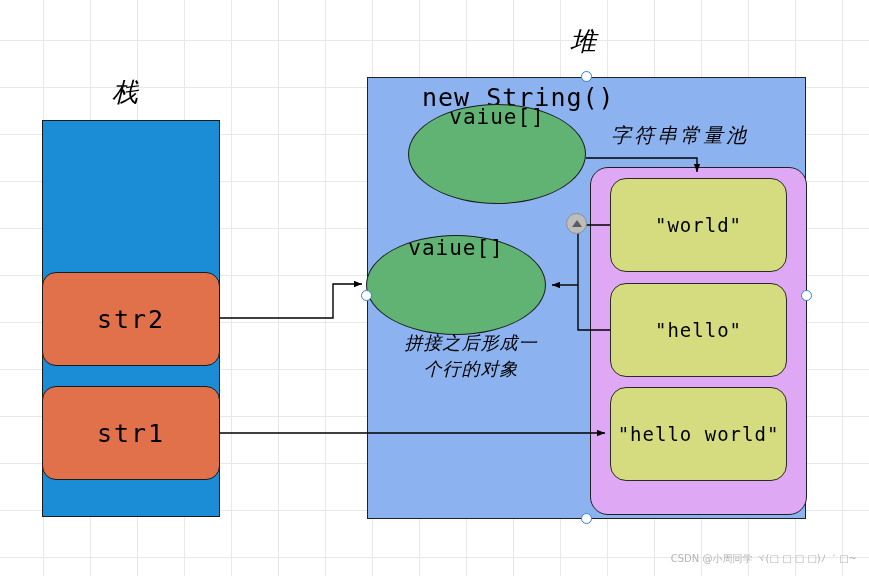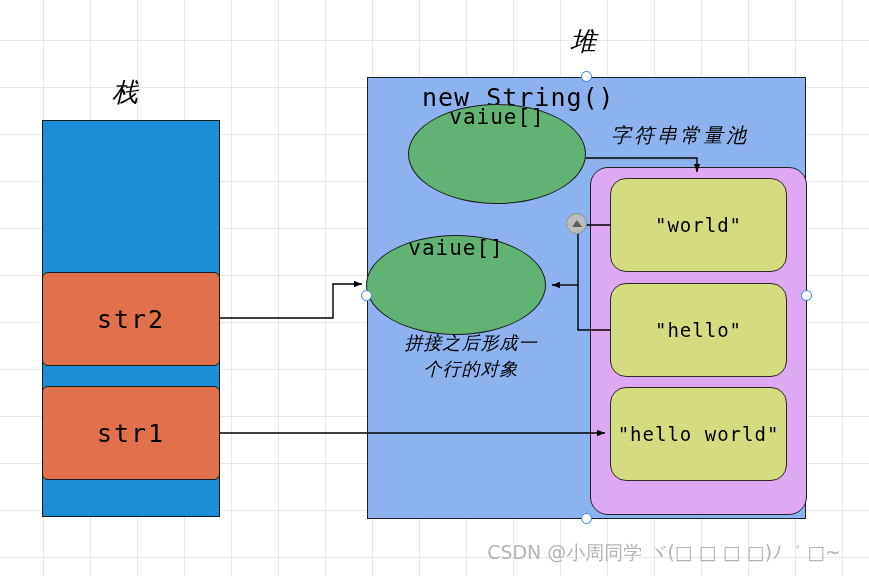--- a/index.html
+++ b/index.html
@@ -54,21 +54,21 @@
     border: 1.5px solid #1a1a1a;
     box-sizing: border-box;
   }
   .stack-slot {
     position: absolute;
     left: 42px;
     width: 178px;
     height: 94px;
     background: #e0714a;
     border: 1.5px solid #1a1a1a;
-    border-radius: 6px;
+    border-radius: 14px;
     box-sizing: border-box;
     display: flex;
     align-items: center;
     justify-content: center;
   }
   .stack-slot span {
     font-family: "DejaVu Sans Mono", monospace;
     font-size: 25px;
     color: #000;
     letter-spacing: 2px;
@@ -213,24 +213,24 @@
   #collapse-icon .tri {
     width: 0; height: 0;
     border-left: 5px solid transparent;
     border-right: 5px solid transparent;
     border-bottom: 7px solid #5d5d5d;
   }
 
   
   #watermark {
     position: absolute;
-    right: 28px;
+    right: 12px;
     bottom: 10px;
     color: #b4b4b4;
-    font-size: 19px;
+    font-size: 10px;
     font-family: "DejaVu Sans", sans-serif;
     white-space: pre;
   }
 </style>
 </head>
 <body>
 
 <div id="canvas">
 
   <div class="lbl cn" id="label-stack">栈</div>

